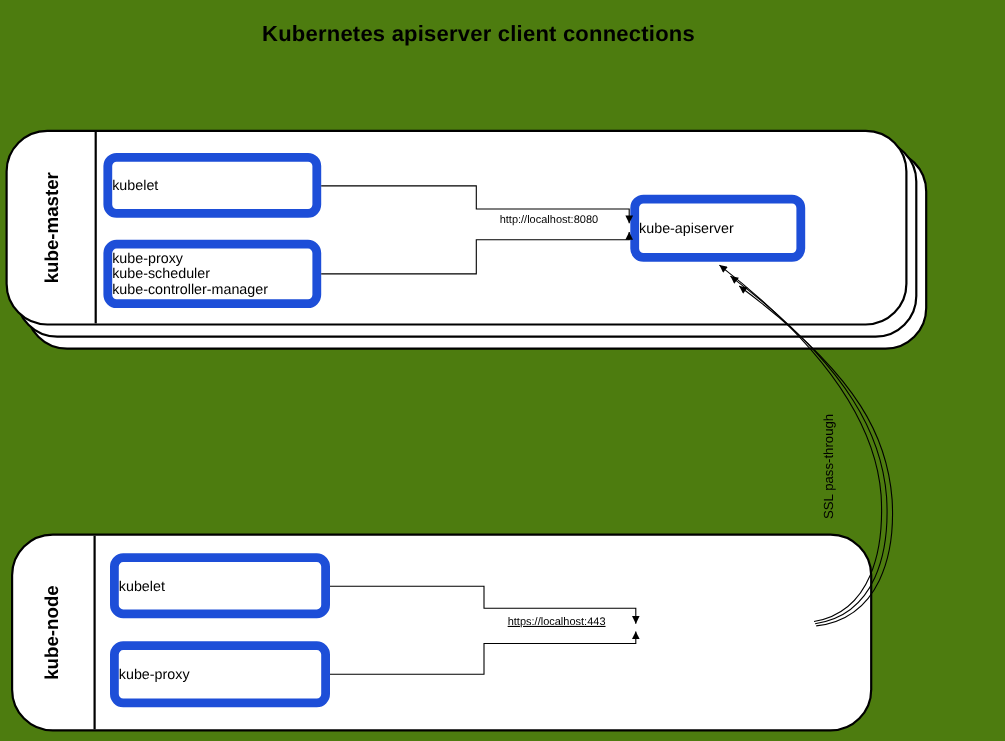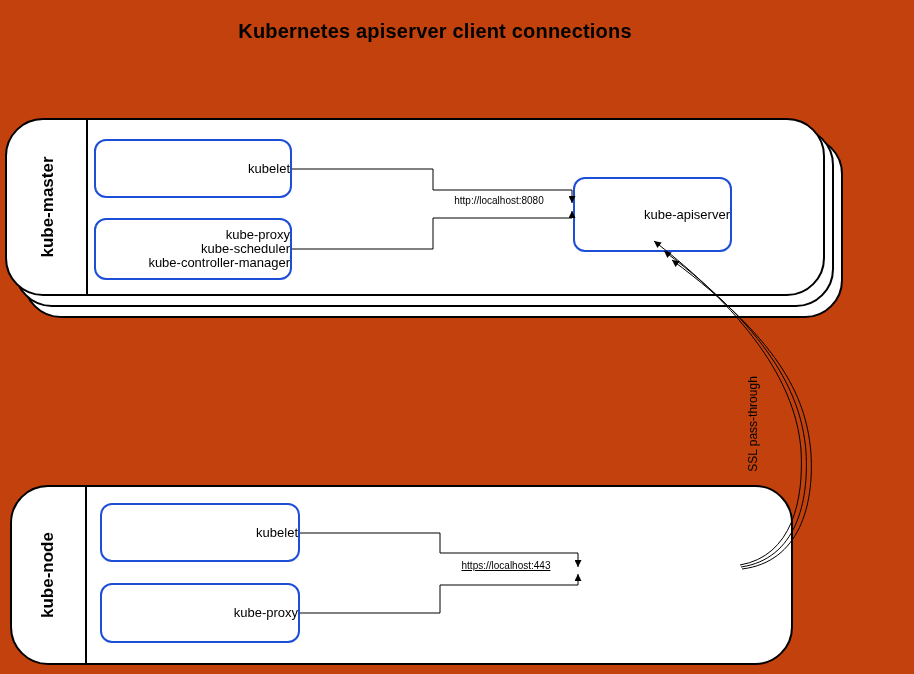--- a/index.html
+++ b/index.html
@@ -1,20 +1,20 @@
 <!DOCTYPE html>
 <html><head>
 <meta charset="utf-8">
 <style>
   html, body { margin: 0; padding: 0; background: #ffffff; }
   .canvas {
     position: relative;
     width: 914px;
     height: 674px;
-    background: #c2410c;
+    background: #4d7c0f;
     color: #000000;
     font-family: "Liberation Sans", "DejaVu Sans", sans-serif;
     overflow: hidden;
   }
   .title {
     position: absolute;
     font-size: 20px;
     font-weight: bold;
     text-align: center;
     letter-spacing: 0.2px;
@@ -43,26 +43,26 @@
     font-size: 17px;
     white-space: nowrap;
   }
   .vlabel.thin {
     font-weight: normal;
     font-size: 12px;
   }
   .node-box {
     position: absolute;
     background: #ffffff;
-    border: 2px solid #1d4ed8;
+    border: 8px solid #1d4ed8;
     border-radius: 12px;
     box-sizing: border-box;
     display: flex;
     flex-direction: column;
-    align-items: flex-end;
+    align-items: flex-start;
     justify-content: center;
     font-size: 13px;
     line-height: 14px;
     text-align: center;
   }
   .edge-label {
     position: absolute;
     font-size: 10px;
     line-height: 14px;
     text-align: center;
@@ -96,21 +96,21 @@
   <div class="node-box" style="left:94px; top:139px; width:198px; height:59px;">
     <span>kubelet</span>
   </div>
 
   <div class="node-box" style="left:94px; top:218px; width:198px; height:62px;">
     <span>kube-proxy</span>
     <span>kube-scheduler</span>
     <span>kube-controller-manager</span>
   </div>
 
-  <div class="node-box" style="left:573px; top:177px; width:159px; height:75px;">
+  <div class="node-box" style="left:573px; top:177px; width:159px; height:61px;">
     <span>kube-apiserver</span>
   </div>
 
   <div class="edge-label" style="left:440px; top:194px; width:118px;">http://localhost:8080</div>
 
   <div class="group-layer" style="left:10px; top:485px; width:783px; height:180px;"></div>
   <div class="sep" style="left:85px; top:487px; height:176px;"></div>
   <div class="vlabel" style="left:-52px; top:563px;">kube-node</div>
 
   <div class="node-box" style="left:100px; top:503px; width:200px; height:59px;">

